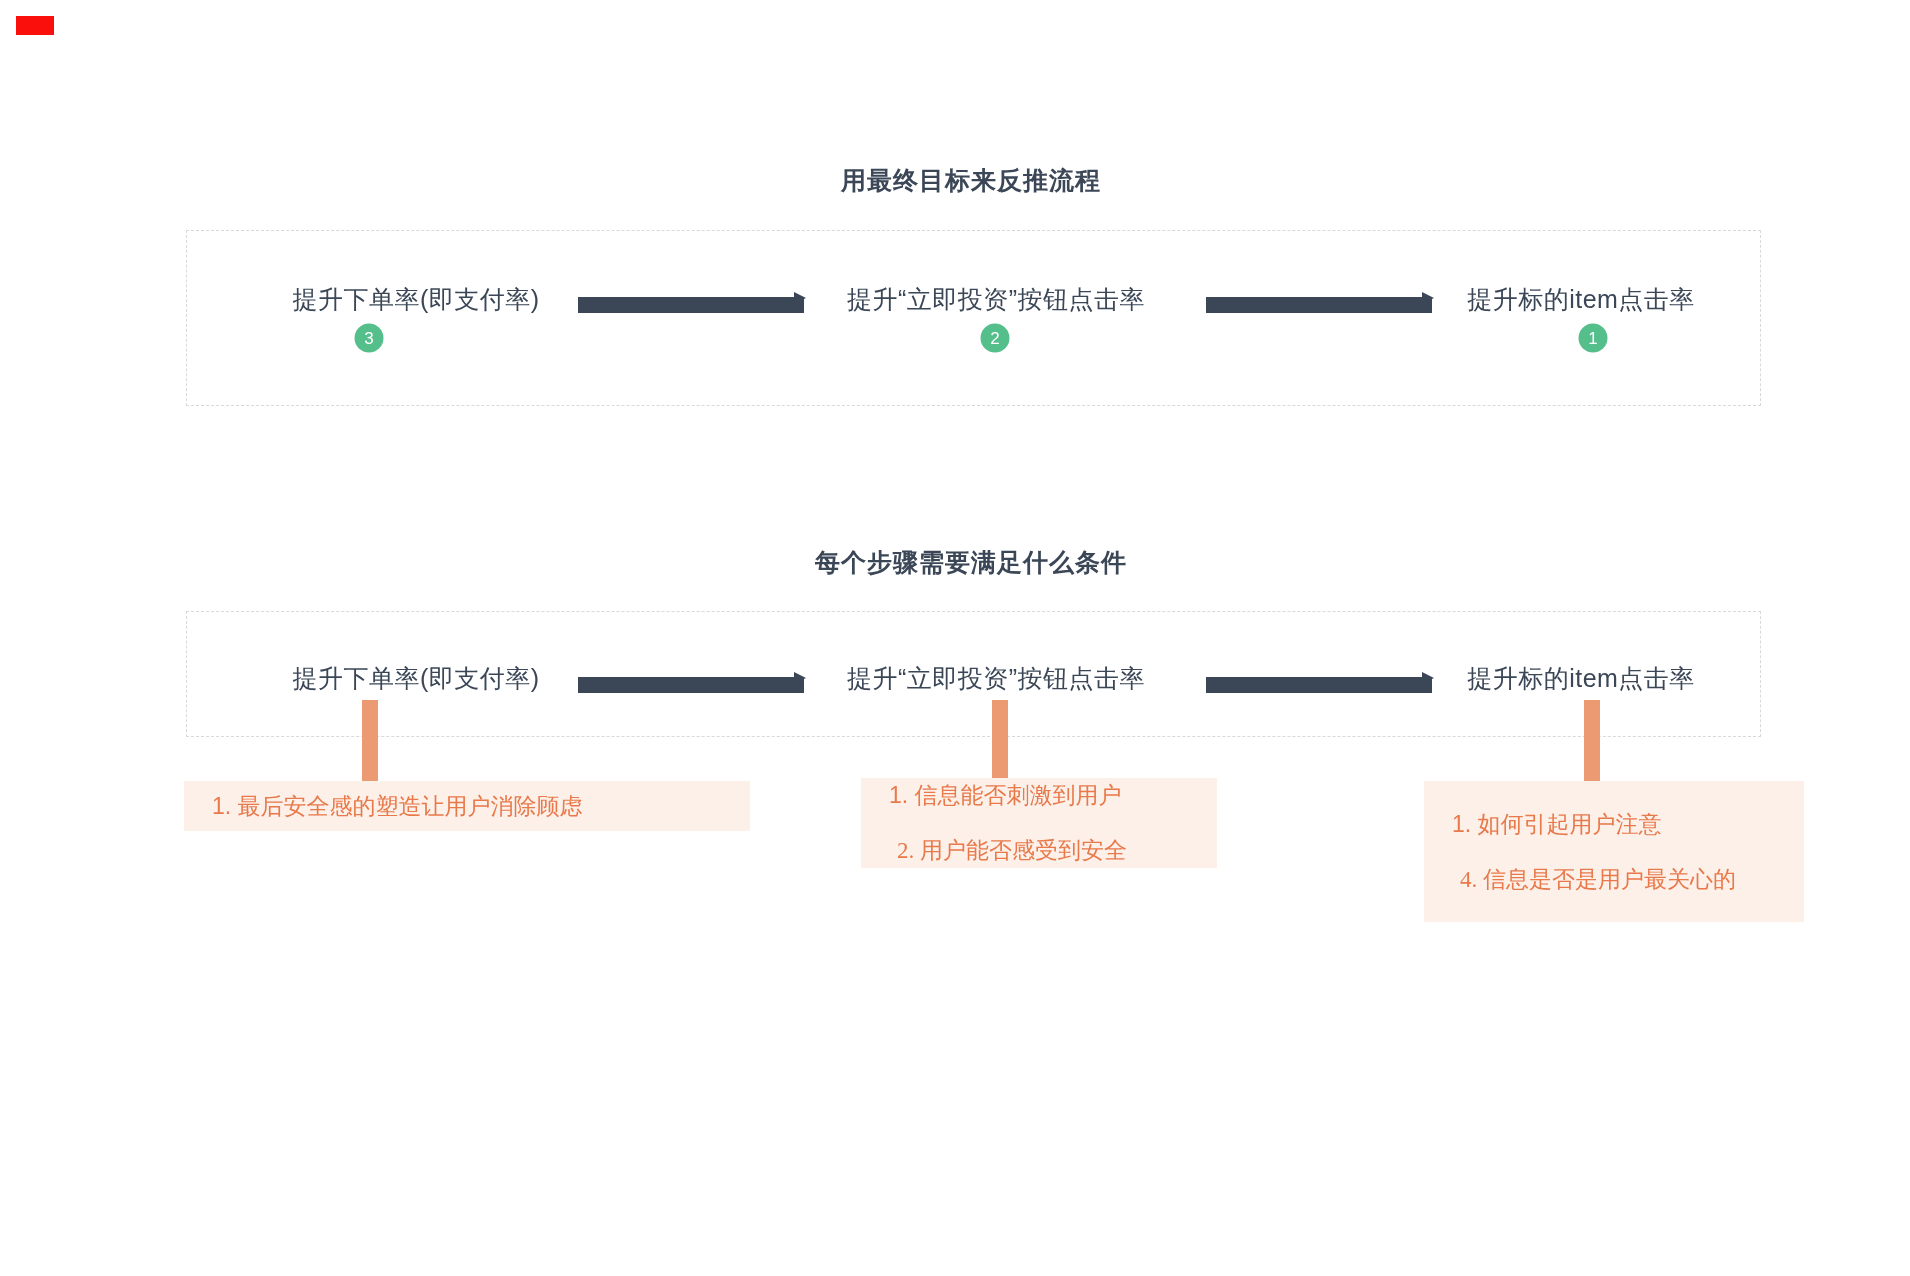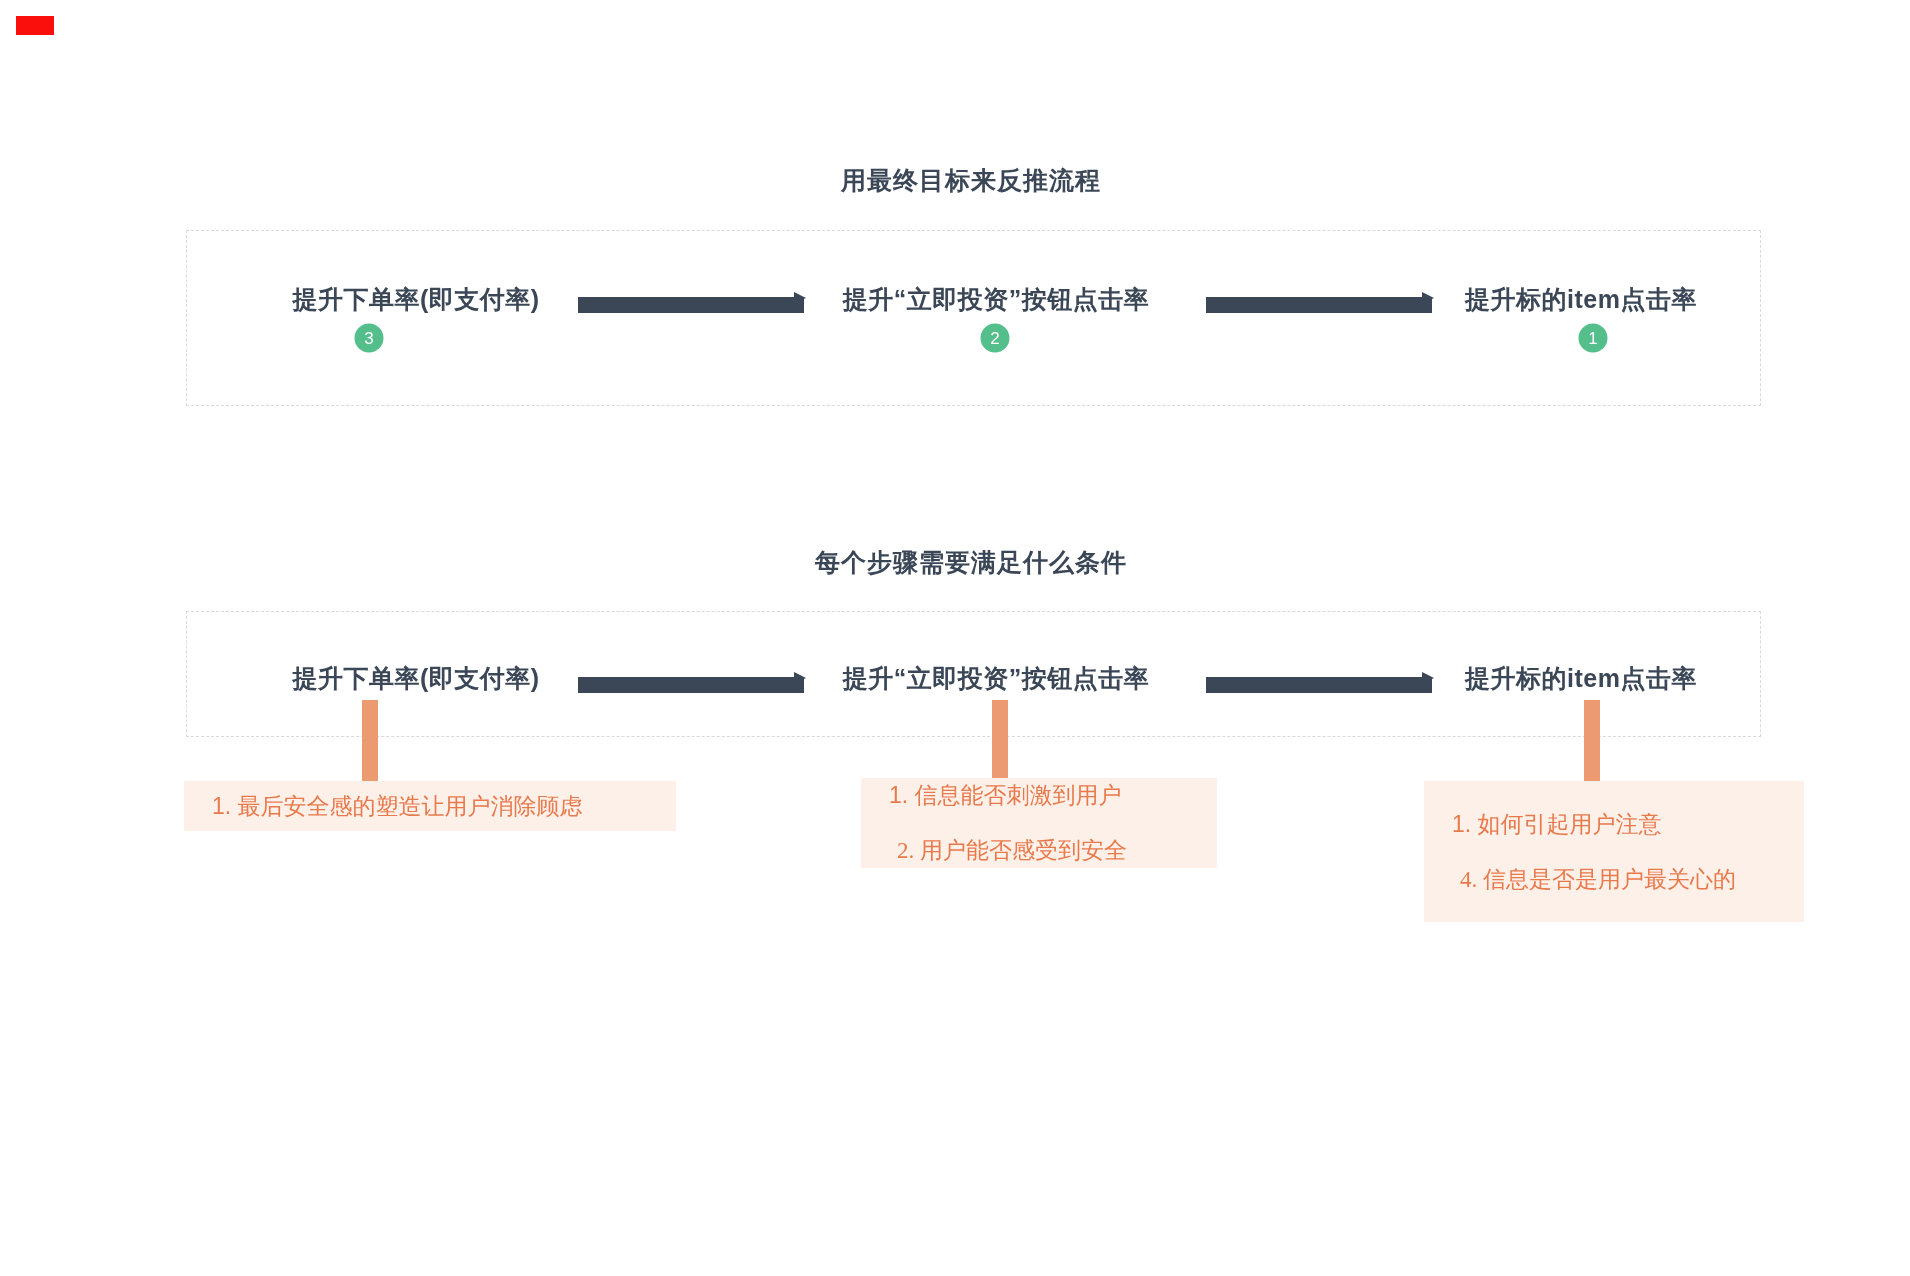--- a/index.html
+++ b/index.html
@@ -29,21 +29,21 @@
   .t2 { top:522px; }
   .flow-box {
     position:absolute;
     border:1px dashed var(--dashed-border,#d9d9d9);
   }
   .b1 { left:170px; top:214px; width:1575px; height:176px; }
   .b2 { left:170px; top:595px; width:1575px; height:126px; }
   .flow-label {
     position:absolute;
     transform:translate(-50%,-50%);
-    font-size:25px; font-weight:700;
+    font-size:25px; font-weight:400;
     color:var(--flow-text,#3b4757);
     white-space:nowrap;
     letter-spacing:0.5px;
   }
   .arrow {
     position:absolute; height:2px;
     background:var(--arrow,#3b4757);
   }
   .arrow::after {
     content:""; position:absolute;
@@ -110,21 +110,21 @@
   <div class="flow-label" style="left:400px;top:662px">提升下单率(即支付率)</div>
   <div class="arrow" style="left:562px;top:661px;width:226px"></div>
   <div class="flow-label" style="left:980px;top:662px">提升“立即投资”按钮点击率</div>
   <div class="arrow" style="left:1190px;top:661px;width:226px"></div>
   <div class="flow-label" style="left:1565px;top:662px">提升标的item点击率</div>
 
   <div class="connector" style="left:354px;top:684px;height:81px"></div>
   <div class="connector" style="left:984px;top:684px;height:78px"></div>
   <div class="connector" style="left:1576px;top:684px;height:81px"></div>
 
-  <div class="note-box" style="left:168px;top:765px;width:492px;height:50px">
+  <div class="note-box" style="left:168px;top:765px;width:566px;height:50px">
     <div class="note-line">1. 最后安全感的塑造让用户消除顾虑</div>
   </div>
 
   <div class="note-box" style="left:845px;top:762px;width:356px;height:90px">
     <div class="note-line">1. 信息能否刺激到用户</div>
     <div class="note-line">2. 用户能否感受到安全</div>
   </div>
 
   <div class="note-box" style="left:1408px;top:765px;width:380px;height:141px">
     <div class="note-line">1. 如何引起用户注意</div>

